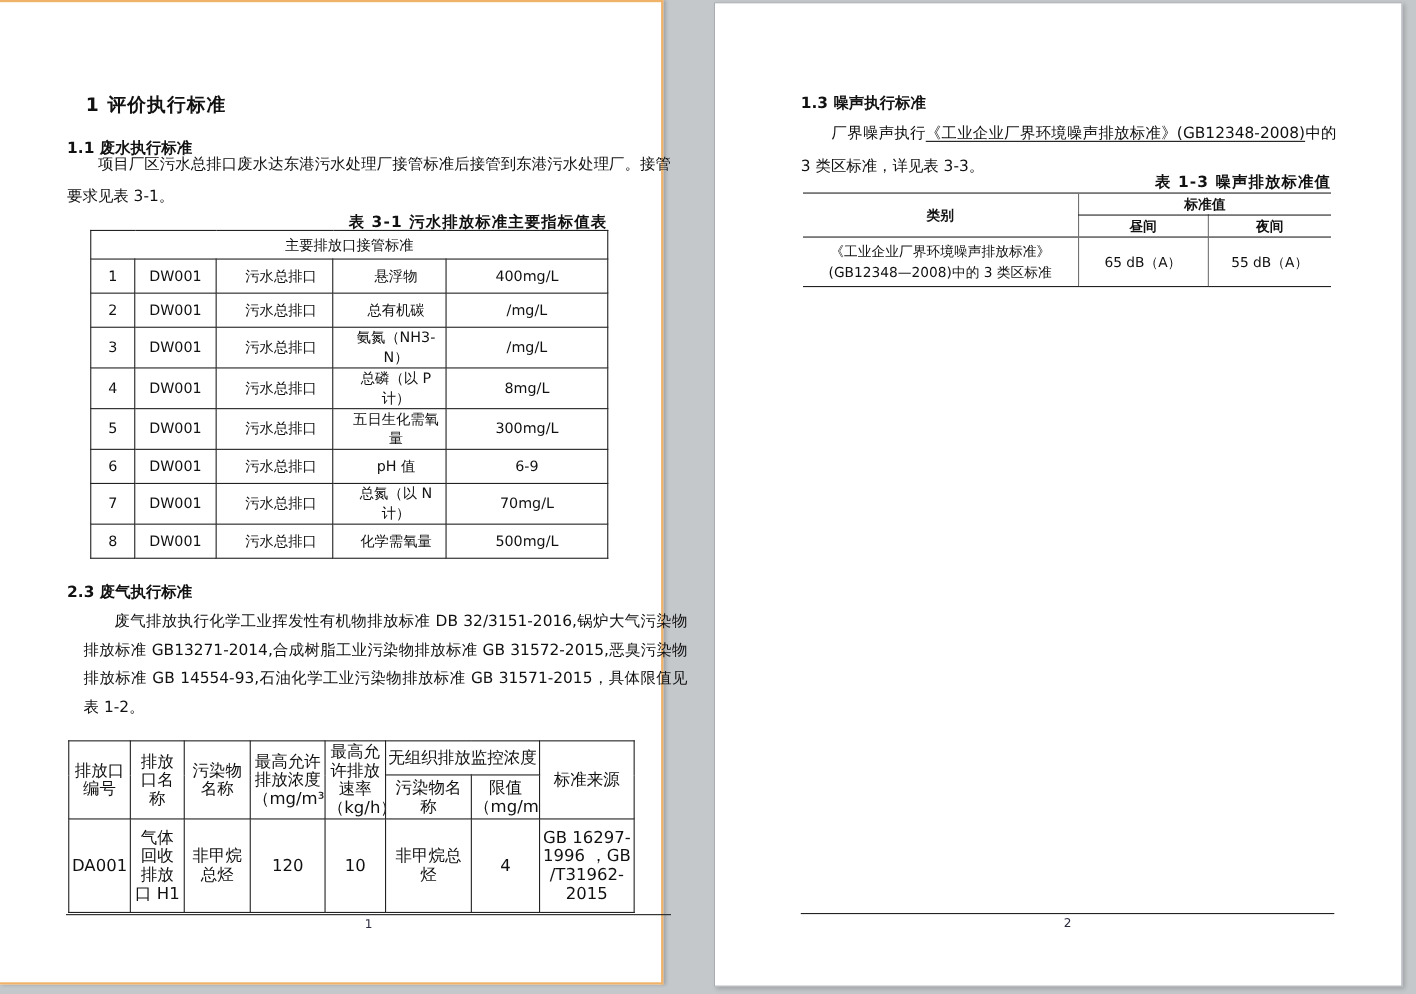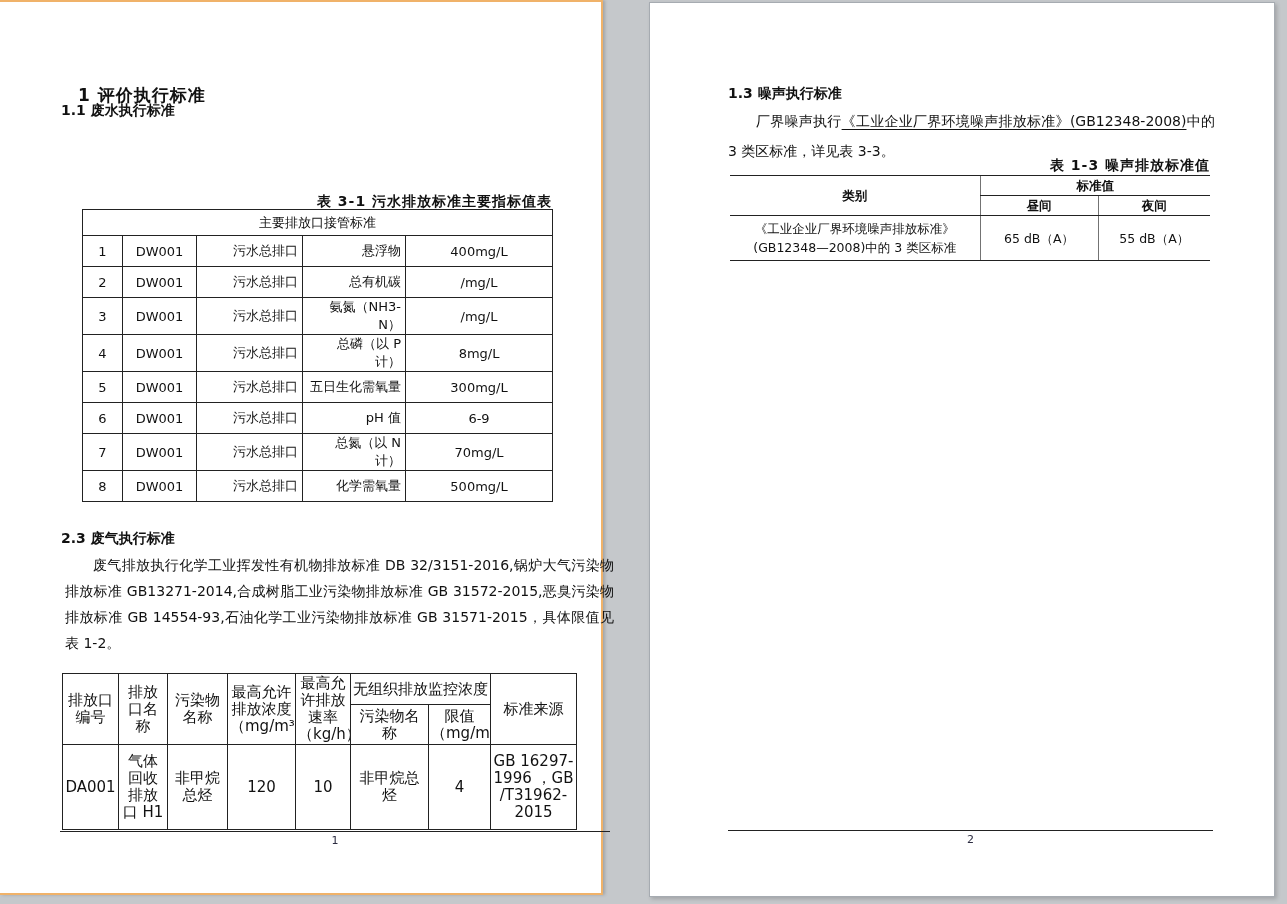--- a/index.html
+++ b/index.html
@@ -23,21 +23,21 @@
   .abs{position:absolute;}
   .h1{font-size:17px;font-weight:bold;letter-spacing:1px;}
   .h2{font-size:14px;font-weight:bold;}
   .para{font-size:14px;line-height:29px;text-indent:2em;text-align:justify;}
   .caption{font-size:14px;font-weight:bold;text-align:right;letter-spacing:1px;}
   table{border-collapse:collapse;table-layout:fixed;}
   
   .t31{width:470px;font-size:13px;}
   .t31 td{border:1px solid #222;text-align:center;padding:0 4px;height:30px;vertical-align:middle;overflow:hidden;}
   .t31 tr.hdr td{height:25px;}
-  .t31 td.al{text-align:right;padding-left:4px;}
+  .t31 td.al{text-align:center;padding-left:16px;}
   
   .t12{width:514px;font-size:15px;}
   .t12 td{border:1px solid #222;text-align:center;padding:1px 2px;vertical-align:middle;line-height:17px;overflow:hidden;}
   .t12 tr.h1r td{height:26px;}
   .t12 tr.h2r td{height:34px;}
   .t12 tr.dr td{height:82px;}
   
   .t13{width:480px;font-size:12.5px;}
   .t13 td{border-top:1px solid #222;border-bottom:1px solid #222;text-align:center;vertical-align:middle;padding:0 3px;line-height:19px;}
   .t13 td.vline{border-left:1px solid #737373;}
@@ -48,22 +48,23 @@
   .pagenum{font-size:11px;text-align:center;color:#2b2b40;}
   .u{text-decoration:underline;text-underline-offset:3px;}
 </style>
 </head>
 <body>
 
 <div class="page page-left">
 
   <div class="abs h1" style="left:78px;top:82px;">1 评价执行标准</div>
 
-  <div class="abs h2" style="left:61px;top:100px;">1.1 废水执行标准</div>
-
+  <div class="abs h2" style="left:61px;top:124px;">1.1 废水执行标准</div>
+
+  <div class="abs para" style="left:61px;top:134px;width:549px;">项目厂区污水总排口废水达东港污水处理厂接管标准后接管到东港污水处理厂。接管要求见表 3-1。</div>
 
   <div class="abs caption" style="left:82px;top:191px;width:470px;">表 3-1  污水排放标准主要指标值表</div>
 
   <table class="t31 abs" style="left:82px;top:207px;">
     <colgroup>
         <col style="width:40px">
         <col style="width:74px">
         <col style="width:106px">
         <col style="width:103px">
         <col style="width:147px">
@@ -126,21 +127,21 @@
       <td>DW001</td>
       <td class="al">污水总排口</td>
       <td class="al">化学需氧量</td>
       <td>500mg/L</td>
     </tr>
   </tbody>
     </table>
 
   <div class="abs h2" style="left:61px;top:528px;">2.3 废气执行标准</div>
 
-  <div class="abs para" style="left:65px;top:550px;width:549px;line-height:26px;">废气排放执行化学工业挥发性有机物排放标准 DB 32/3151-2016,锅炉大气污染物排放标准 GB13271-2014,合成树脂工业污染物排放标准 GB 31572-2015,恶臭污染物排放标准 GB 14554-93,石油化学工业污染物排放标准 GB 31571-2015，具体限值见表 1-2。</div>
+  <div class="abs para" style="left:76px;top:550px;width:549px;line-height:26px;">废气排放执行化学工业挥发性有机物排放标准 DB 32/3151-2016,锅炉大气污染物排放标准 GB13271-2014,合成树脂工业污染物排放标准 GB 31572-2015,恶臭污染物排放标准 GB 14554-93,石油化学工业污染物排放标准 GB 31571-2015，具体限值见表 1-2。</div>
 
 
   <table class="t12 abs" style="left:62px;top:671px;">
     <colgroup>
         <col style="width:56px">
         <col style="width:49px">
         <col style="width:60px">
         <col style="width:68px">
         <col style="width:55px">
         <col style="width:78px">

